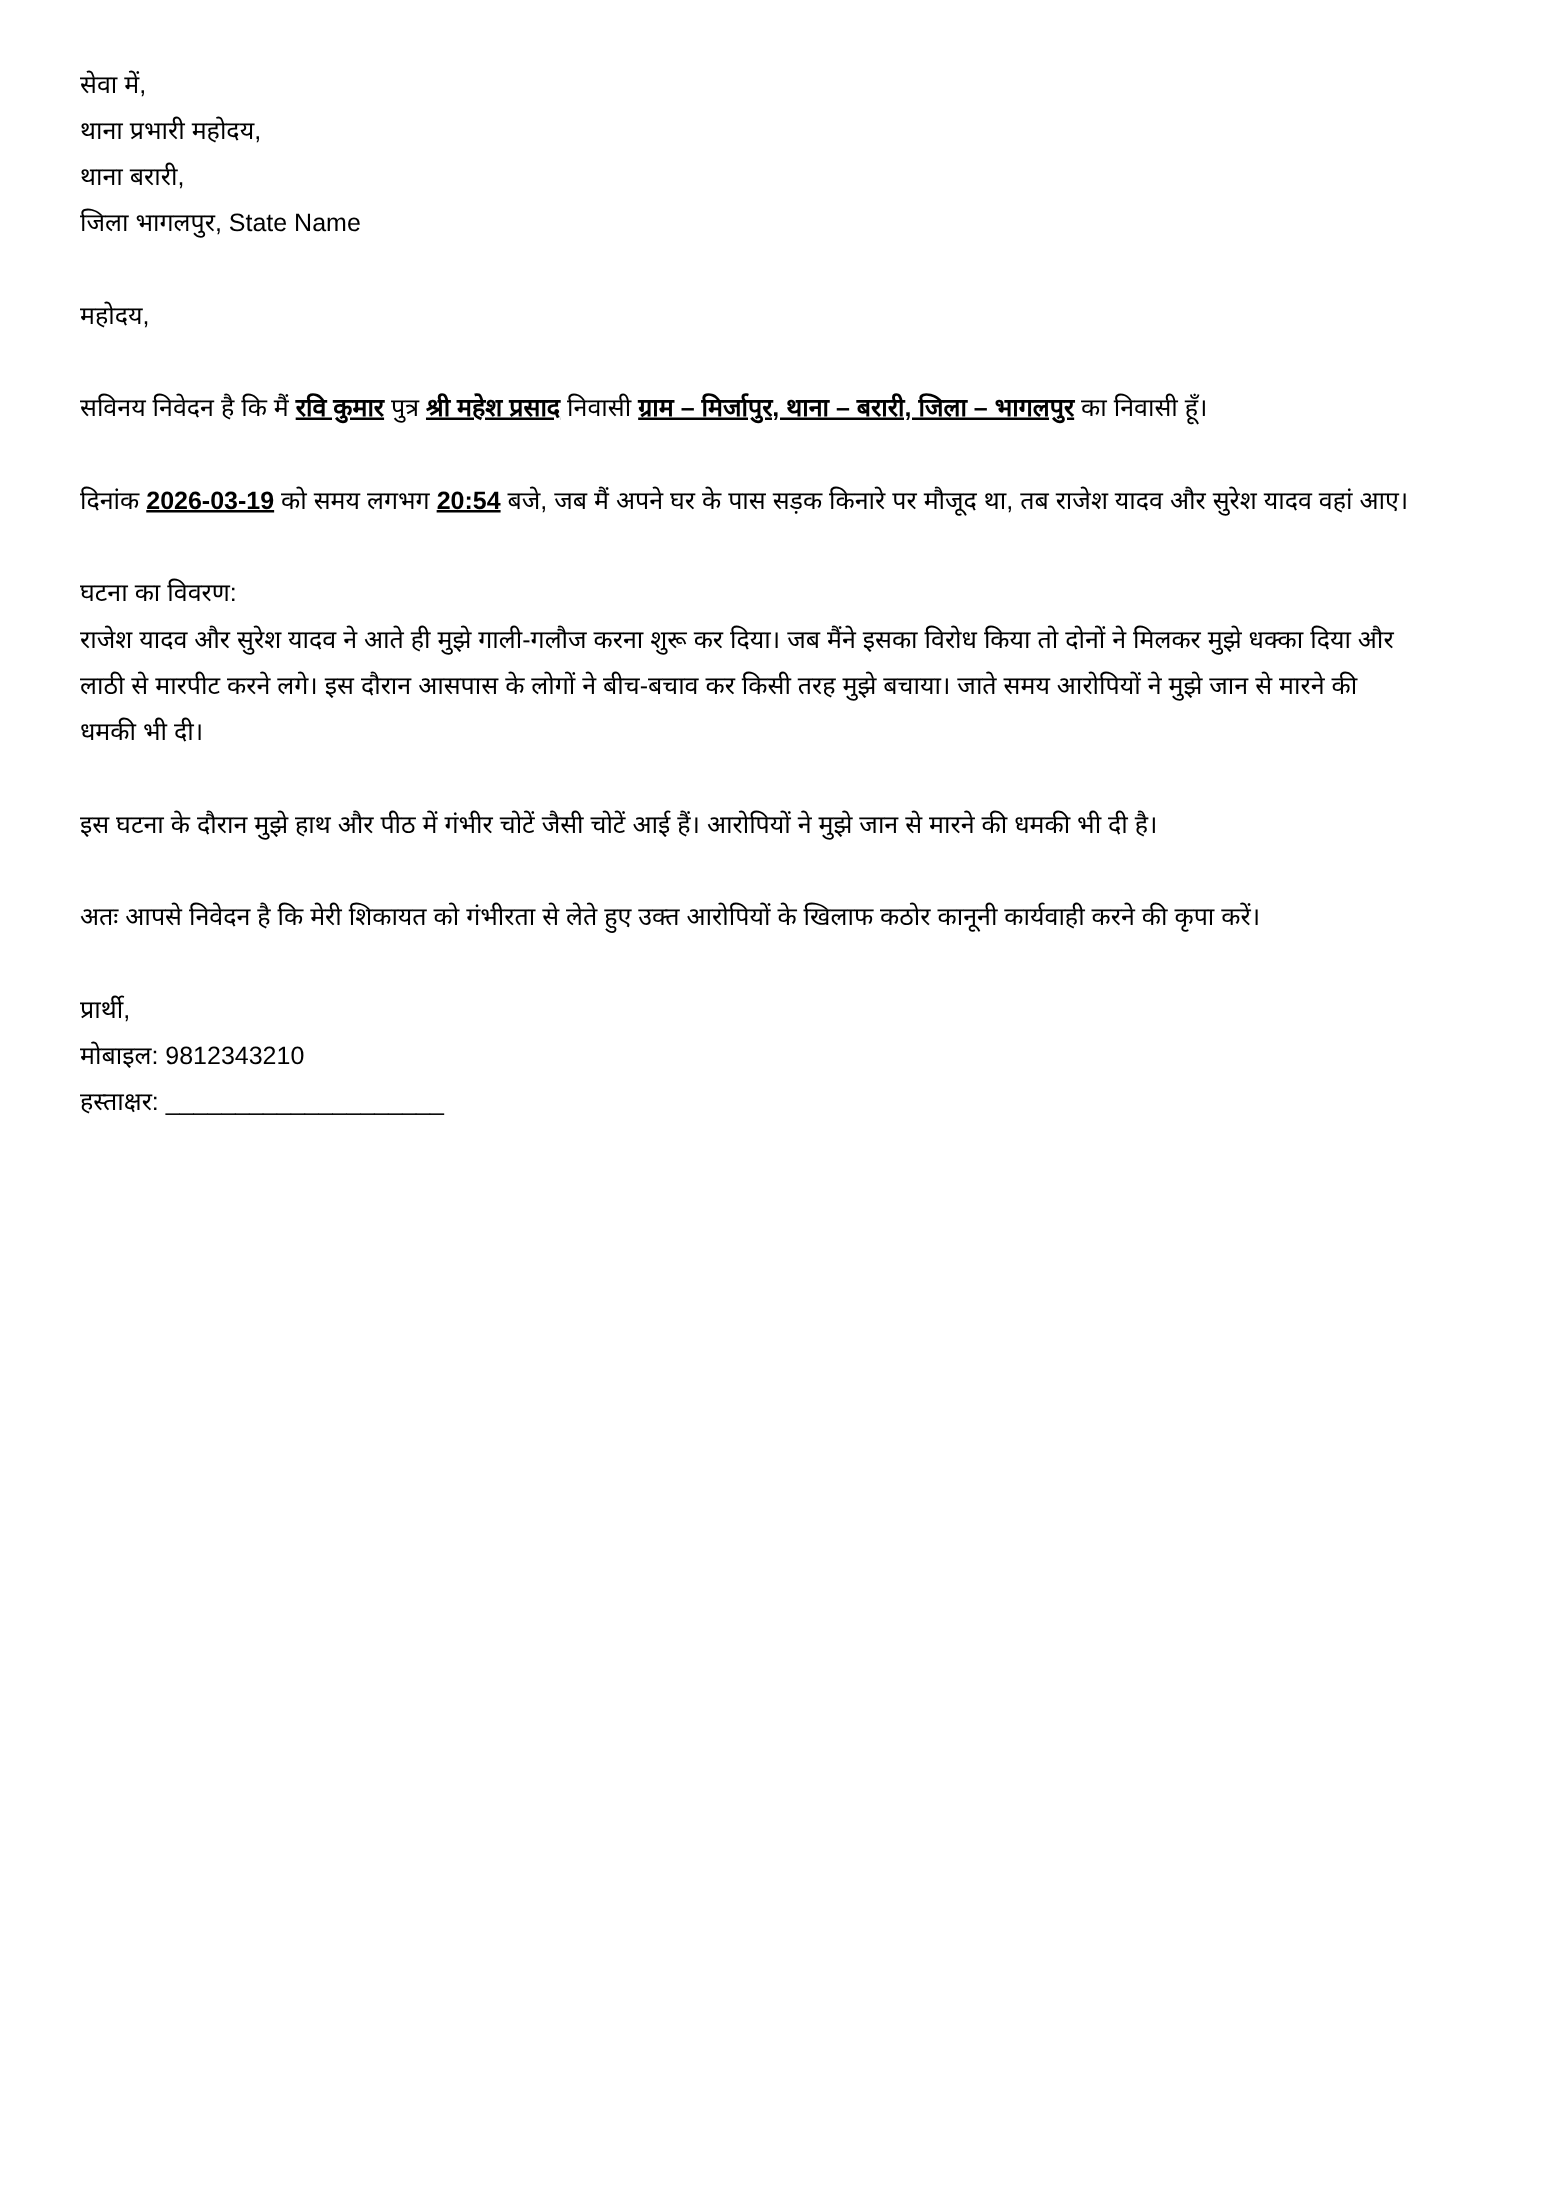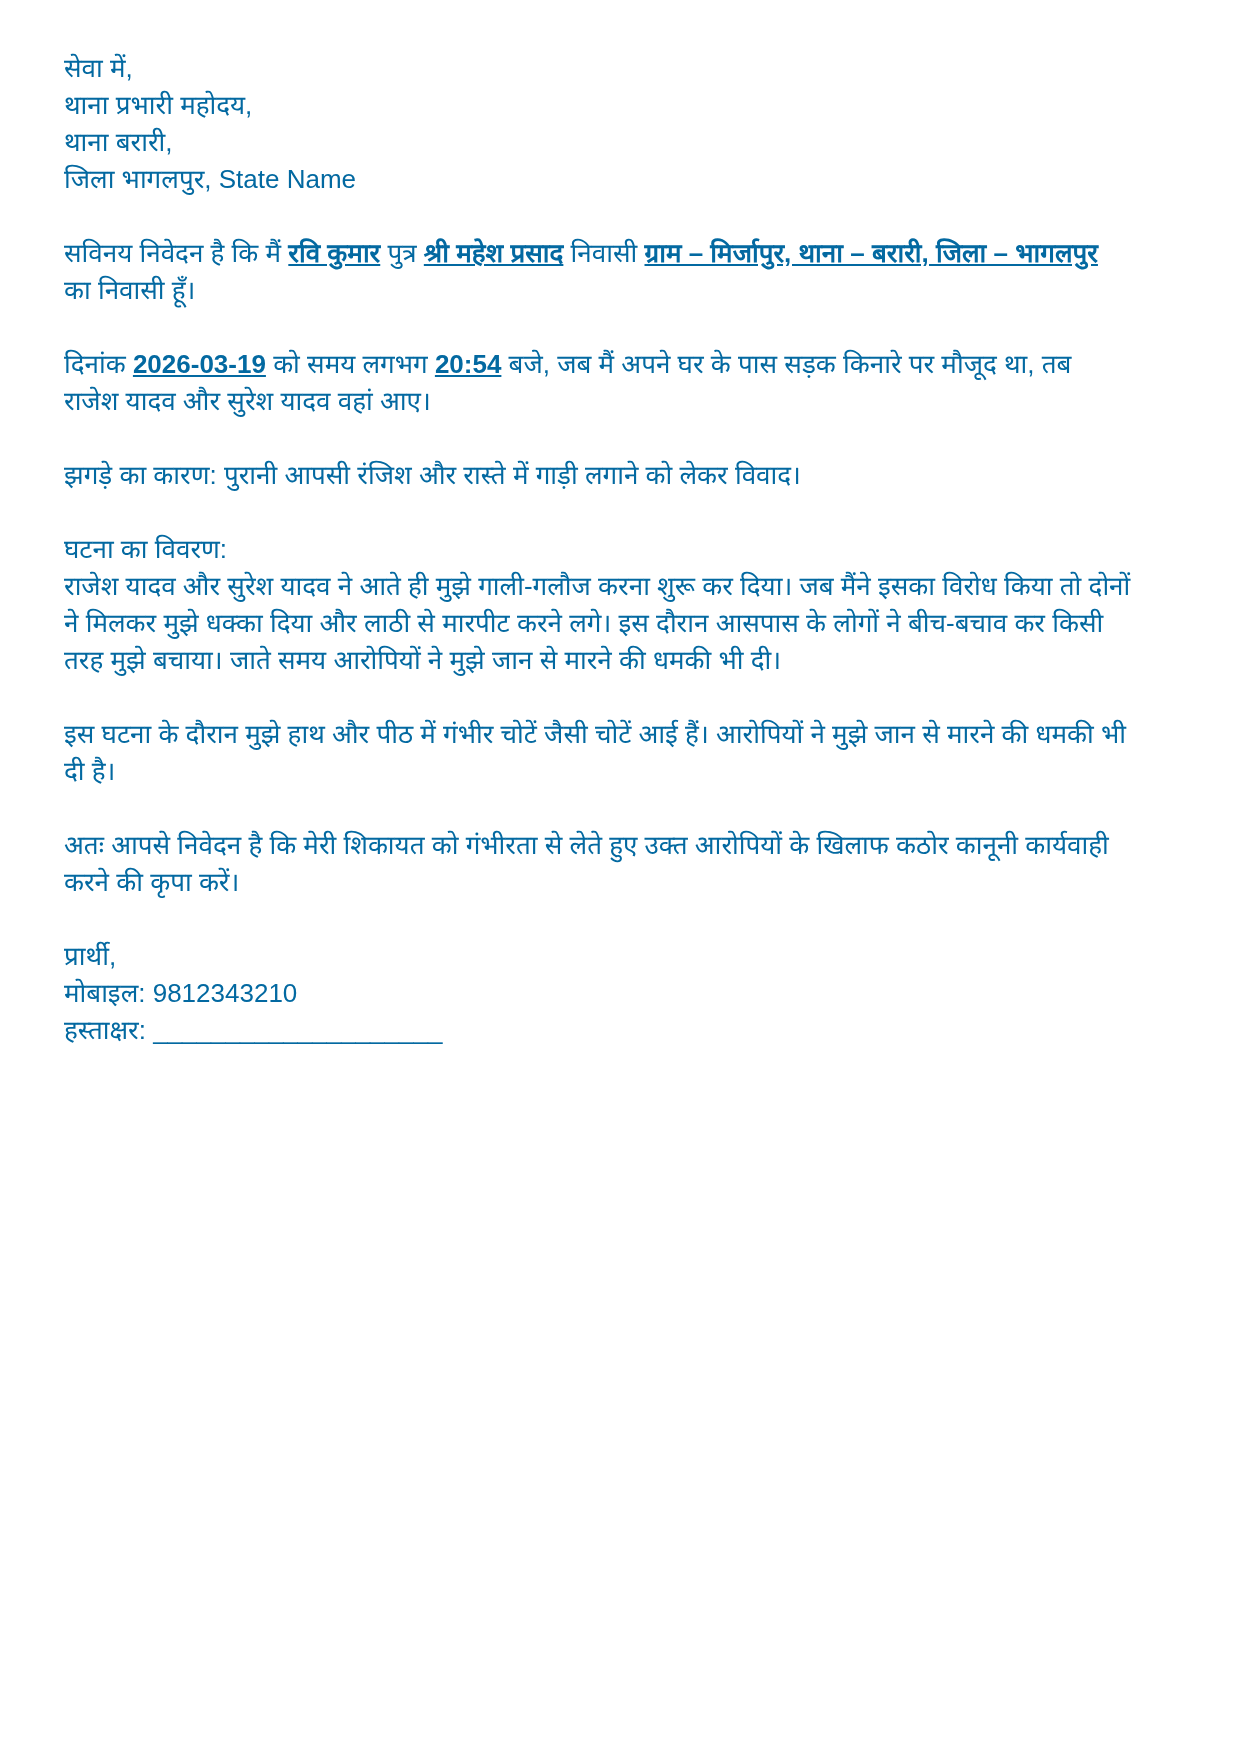--- a/index.html
+++ b/index.html
@@ -5,24 +5,24 @@
   html, body {
     margin: 0;
     padding: 0;
     background: #ffffff;
   }
   .page {
     width: 1241px;
     min-height: 1754px;
     box-sizing: border-box;
     background: #ffffff;
-    color: #0369a1;
+    color: #000000;
     padding: 50px 110px 60px 64px;
     font-family: "Liberation Sans", "DejaVu Sans", sans-serif;
-    font-size: 26px;
+    font-size: 20px;
     line-height: 37px;
   }
   .block {
     margin: 0 0 37px 0;
   }
   .block p {
     margin: 0;
     padding: 0;
   }
   .b {
@@ -36,32 +36,32 @@
 <div class="page">
 
   <div class="block">
     <p>सेवा में,</p>
     <p>थाना प्रभारी महोदय,</p>
     <p>थाना बरारी,</p>
     <p>जिला भागलपुर, State Name</p>
   </div>
 
 
+  <div class="block">
+    <p>महोदय,</p>
+  </div>
 
   <div class="block">
     <p><span>सविनय निवेदन है कि मैं </span><span class="b">रवि कुमार</span><span> पुत्र </span><span class="b">श्री महेश प्रसाद</span><span> निवासी </span><span class="b">ग्राम – मिर्जापुर, थाना – बरारी, जिला – भागलपुर</span><span> का निवासी हूँ।</span></p>
   </div>
 
   <div class="block">
     <p><span>दिनांक </span><span class="b">2026-03-19</span><span> को समय लगभग </span><span class="b">20:54</span><span> बजे, जब मैं अपने घर के पास सड़क किनारे पर मौजूद था, तब राजेश यादव और सुरेश यादव वहां आए।</span></p>
   </div>
 
-  <div class="block">
-    <p>झगड़े का कारण: पुरानी आपसी रंजिश और रास्ते में गाड़ी लगाने को लेकर विवाद।</p>
-  </div>
 
   <div class="block">
     <p>घटना का विवरण:</p>
     <p>राजेश यादव और सुरेश यादव ने आते ही मुझे गाली-गलौज करना शुरू कर दिया। जब मैंने इसका विरोध किया तो दोनों ने मिलकर मुझे धक्का दिया और लाठी से मारपीट करने लगे। इस दौरान आसपास के लोगों ने बीच-बचाव कर किसी तरह मुझे बचाया। जाते समय आरोपियों ने मुझे जान से मारने की धमकी भी दी।</p>
   </div>
 
   <div class="block">
     <p>इस घटना के दौरान मुझे हाथ और पीठ में गंभीर चोटें जैसी चोटें आई हैं। आरोपियों ने मुझे जान से मारने की धमकी भी दी है।</p>
   </div>
 

